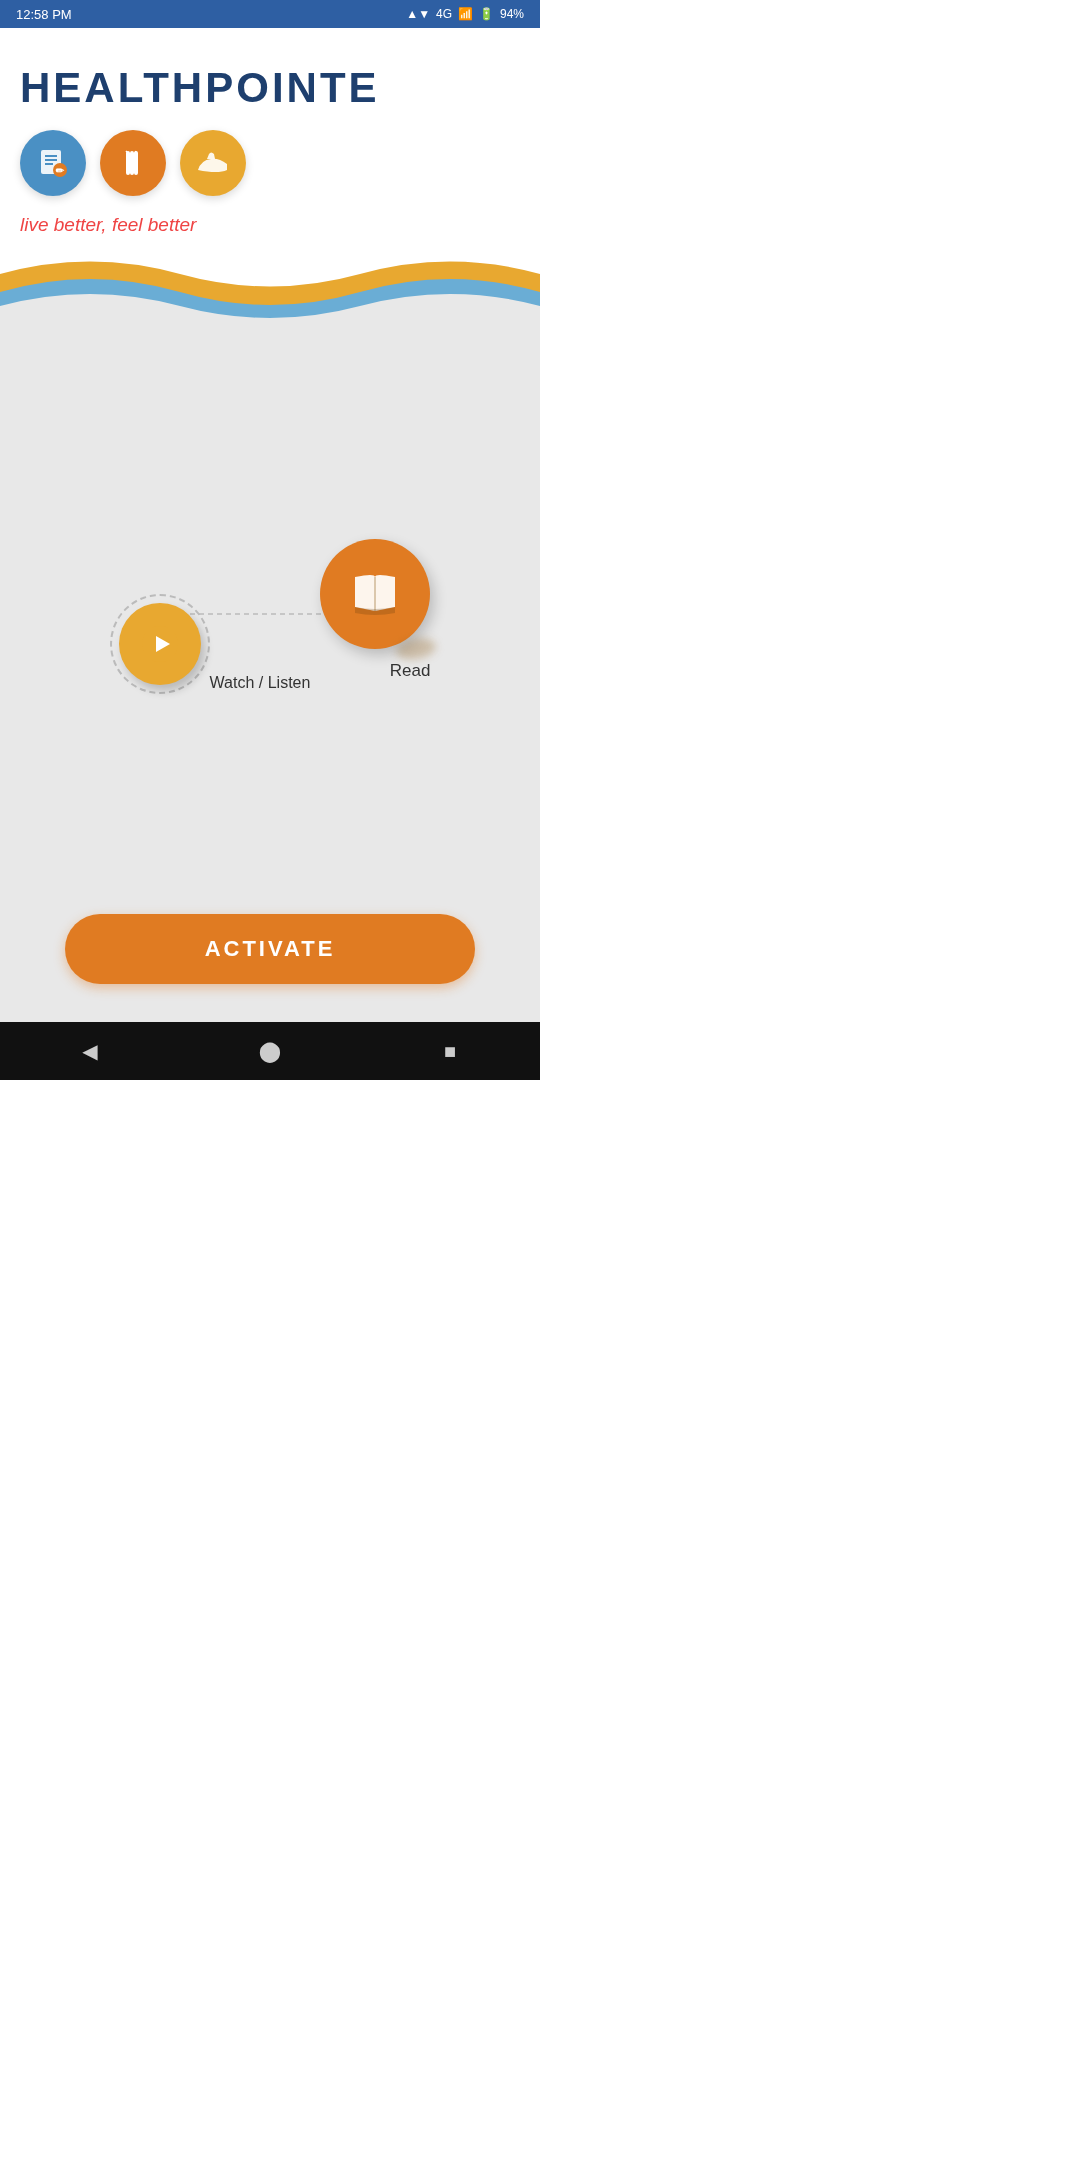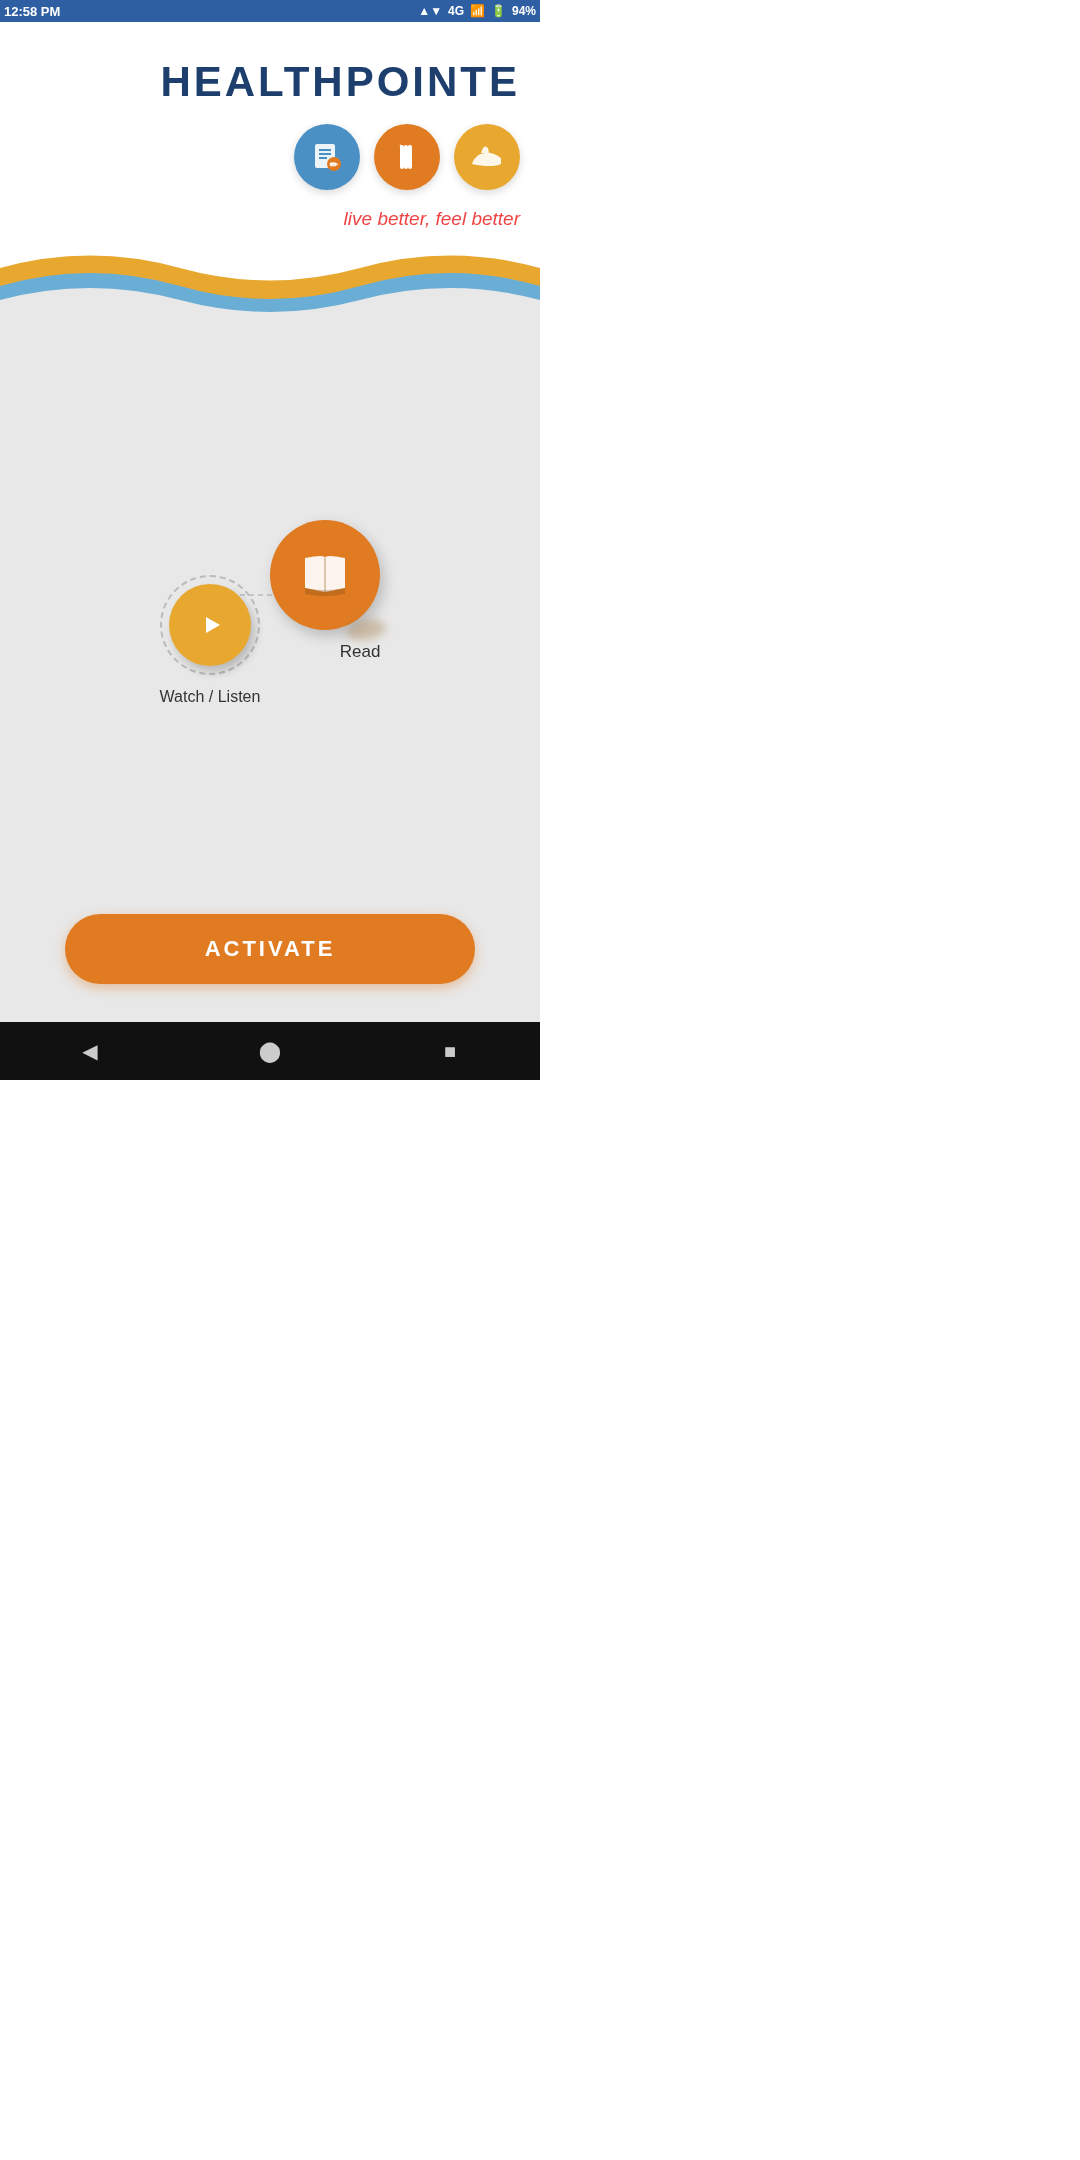--- a/index.html
+++ b/index.html
@@ -15,40 +15,40 @@
       flex-direction: column;
     }
 
     
     #status-bar {
       background: #2e5fa3;
       color: white;
       display: flex;
       justify-content: space-between;
       align-items: center;
-      padding: 0 4px;
-      height: 22px;
+      padding: 0 16px;
+      height: 28px;
       font-size: 13px;
-      font-weight: 700;
+      font-weight: 400;
       flex-shrink: 0;
     }
     #status-right {
       display: flex;
       align-items: center;
       gap: 6px;
       font-size: 12px;
     }
 
     
     #header {
       background: #fff;
       display: flex;
       flex-direction: column;
-      align-items: flex-end;
-      padding: 36px 20px 0 4px;
+      align-items: flex-start;
+      padding: 36px 20px 0 20px;
       flex-shrink: 0;
       position: relative;
       z-index: 2;
     }
 
     #app-title {
       font-size: 42px;
       font-weight: 900;
       color: #1e3f6e;
       letter-spacing: 3px;
@@ -167,21 +167,20 @@
     .feature-label {
       font-size: 17px;
       color: #333;
       margin-top: 12px;
       text-align: center;
     }
 
     
     .side-feature {
       display: flex;
-      flex-direction: column;
       align-items: flex-end;
       margin-top: 40px;
     }
 
     .feature-circle-dashed {
       width: 100px;
       height: 100px;
       border-radius: 50%;
       display: flex;
       align-items: center;

